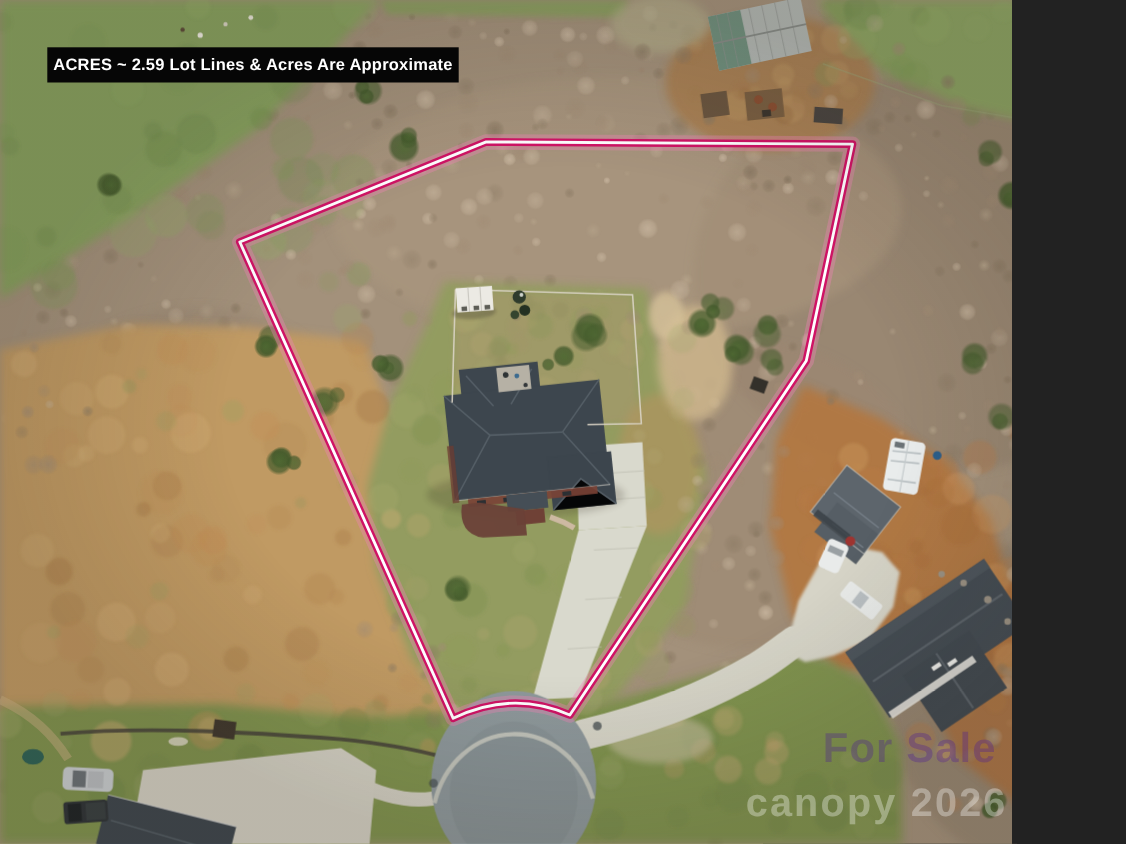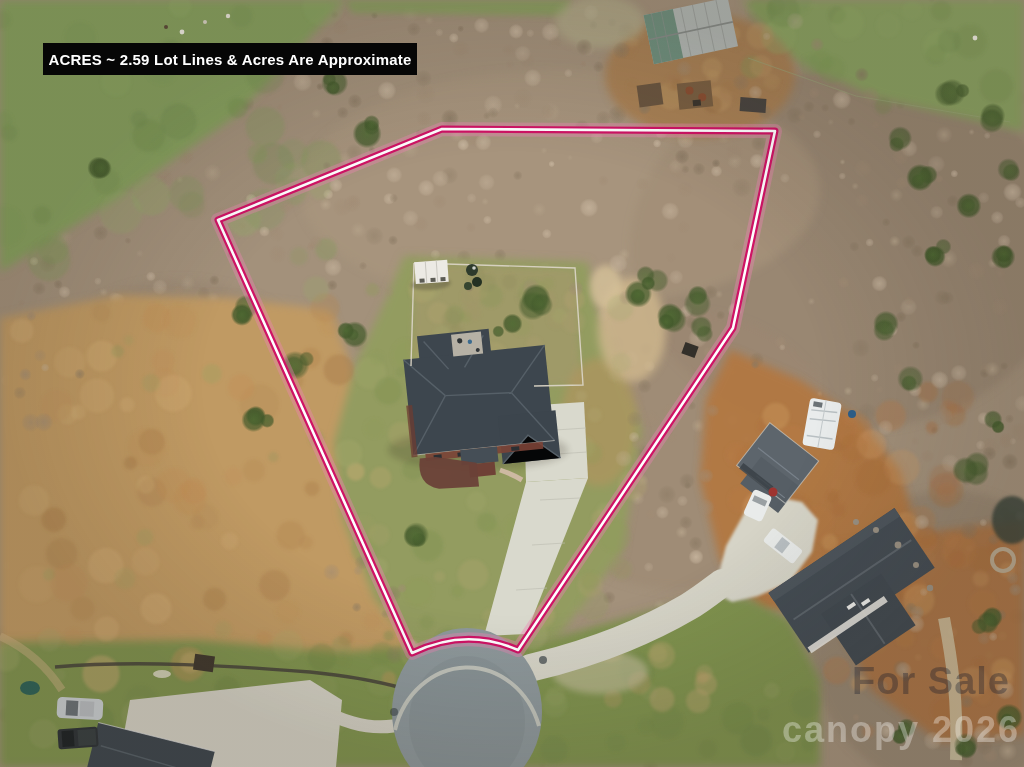--- a/index.html
+++ b/index.html
@@ -1,16 +1,16 @@
 <!DOCTYPE html>
 <html><head>
 <meta charset="utf-8">
 <style>
   html,body{margin:0;padding:0;background:#222;}
-  .stage{position:relative;width:1024px;height:767px;overflow:hidden;
+  .stage{position:relative;width:920px;height:767px;overflow:hidden;
          font-family:"Liberation Sans",sans-serif;background:#a3917b;}
   .stage svg{position:absolute;left:0;top:0;}
   .acre-label{position:absolute;left:43px;top:43px;width:374px;height:32px;
       display:flex;align-items:center;justify-content:center;
       font-size:15px;font-weight:700;letter-spacing:.2px;white-space:nowrap;}
   .watermark-line{position:absolute;font-weight:700;text-align:right;}
   .wm1{right:14px;bottom:64px;font-size:38px;letter-spacing:1px;}
   .wm2{right:4px;bottom:16px;font-size:36px;letter-spacing:2px;}
 </style>
 </head>
@@ -1462,15 +1462,15 @@
     <path id="lot-main" stroke-width="7" d="M218,220 L 442,129 L 775,131 L 733,328 L 518,650 Q 466,627 412,653 Z" stroke="#cf1365"></path>
     <path id="lot-core" stroke-width="2.6" d="M218,220 L 442,129 L 775,131 L 733,328 L 518,650 Q 466,627 412,653 Z" stroke="#ffffff"></path>
   </g>
 
   <rect x="0" y="0" width="1024" height="767" fill="url(#gVin)"></rect>
 </svg>
 
 <div class="acre-label" style="background: rgb(6, 6, 6); color: rgb(255, 255, 255);">
   <span>ACRES ~ 2.59 Lot Lines &amp; Acres Are Approximate</span>
 </div>
-<div class="watermark-line wm1" style="color: #0f172a; opacity: 0.33;">For Sale</div>
+<div class="watermark-line wm1" style="color: #4c1d95; opacity: 0.33;">For Sale</div>
 <div class="watermark-line wm2" style="color: rgb(255, 255, 255); opacity: 0.33;">canopy 2026</div>
 </div>
 
 </body></html>

